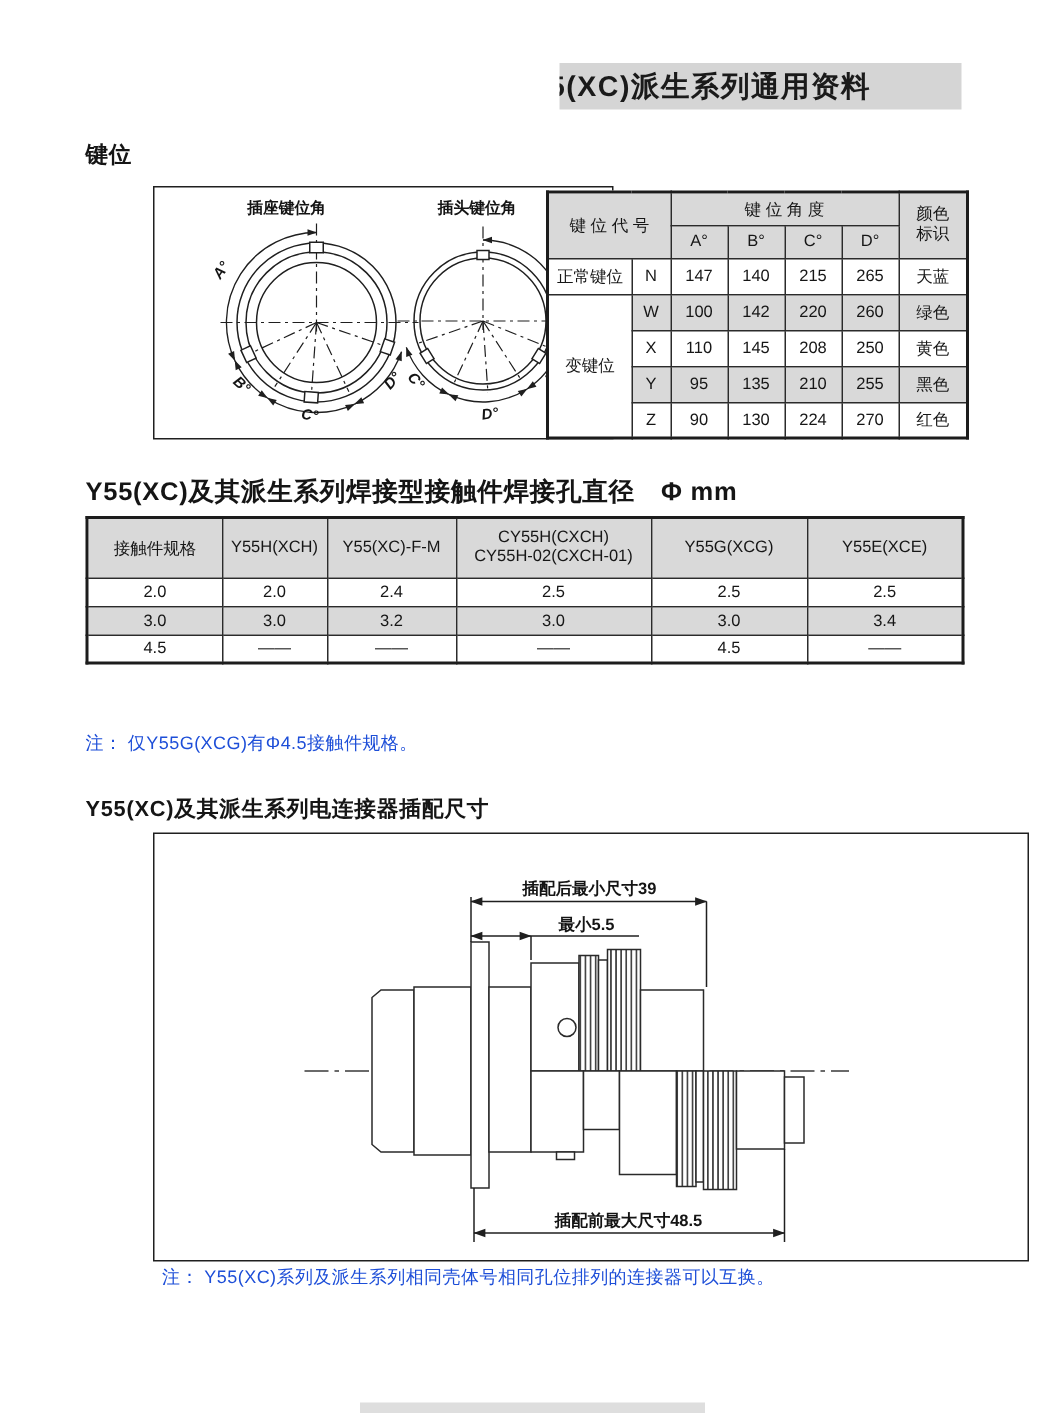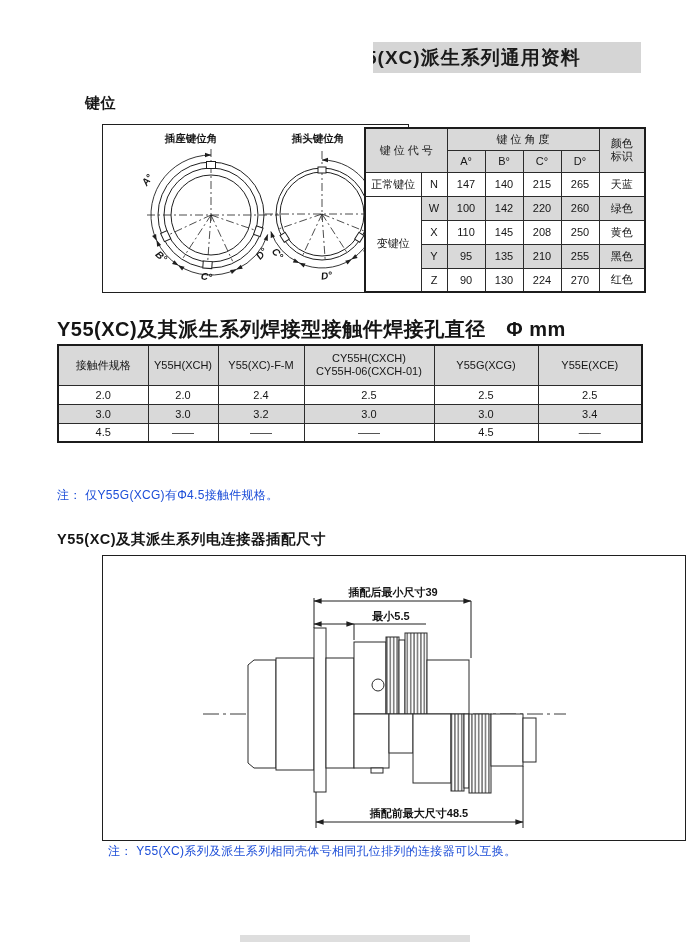--- a/index.html
+++ b/index.html
@@ -38,21 +38,21 @@
 
   .bottom-bar { left:240px; top:935px; width:230px; height:7px; background:#dedede; }
 </style>
 </head>
 <body style="--shade: #d9d9d9; --bar: #d5d5d5; --line: #2b2b2b;">
 
 <div class="abs hbar">
   <span class="hbar-text"><span>5</span><span>(XC)派生系列通用资料</span></span>
 </div>
 
-<div class="abs sec-title" style="left:57px; top:94px;margin-left:28px;">键位</div>
+<div class="abs sec-title" style="left:57px; top:94px;">键位</div>
 
 <div class="abs frame" style="left:57px; top:124px; width:307px; height:169px;">
   <svg width="304" height="166" viewBox="0 0 304 166">
     <defs>
       <marker id="arr1" viewBox="0 0 10 10" refX="9.5" refY="5" markerWidth="9" markerHeight="7" orient="auto-start-reverse">
         <path d="M0,1.5 L10,5 L0,8.5 z" fill="#1f1f1f"></path>
       </marker>
     </defs>
 
     <g stroke="#1f1f1f" fill="none" stroke-width="1">
@@ -198,38 +198,38 @@
     <td>Z</td>
     <td>90</td>
     <td>130</td>
     <td>224</td>
     <td>270</td>
     <td>红色</td>
   </tr>
 </tbody>
   </table>
 
-<div class="abs sec-title" style="left:57px; top:316px; font-size:20px;">Y55(XC)及其派生系列焊接型接触件焊接孔直径　Φ mm</div>
+<div class="abs sec-title" style="left:57px; top:316px; font-size:17px;">Y55(XC)及其派生系列焊接型接触件焊接孔直径　Φ mm</div>
 
 <table class="abs t-outer" style="left:57px; top:344px;">
   <colgroup>
       <col style="width:90px">
       <col style="width:70px">
       <col style="width:86px">
       <col style="width:130px">
       <col style="width:104px">
       <col style="width:104px">
     </colgroup>
   <tbody>
       <tr style="height:40px">
     <th class="shade">接触件规格</th>
     <th class="shade">Y55H(XCH)</th>
     <th class="shade">Y55(XC)-F-M</th>
     <th class="shade pre">CY55H(CXCH)
-CY55H-06(CXCH-01)</th>
+CY55H-02(CXCH-01)</th>
     <th class="shade">Y55G(XCG)</th>
     <th class="shade">Y55E(XCE)</th>
   </tr>
   <tr style="height:19px">
     <td>2.0</td>
     <td>2.0</td>
     <td>2.4</td>
     <td>2.5</td>
     <td>2.5</td>
     <td>2.5</td>

